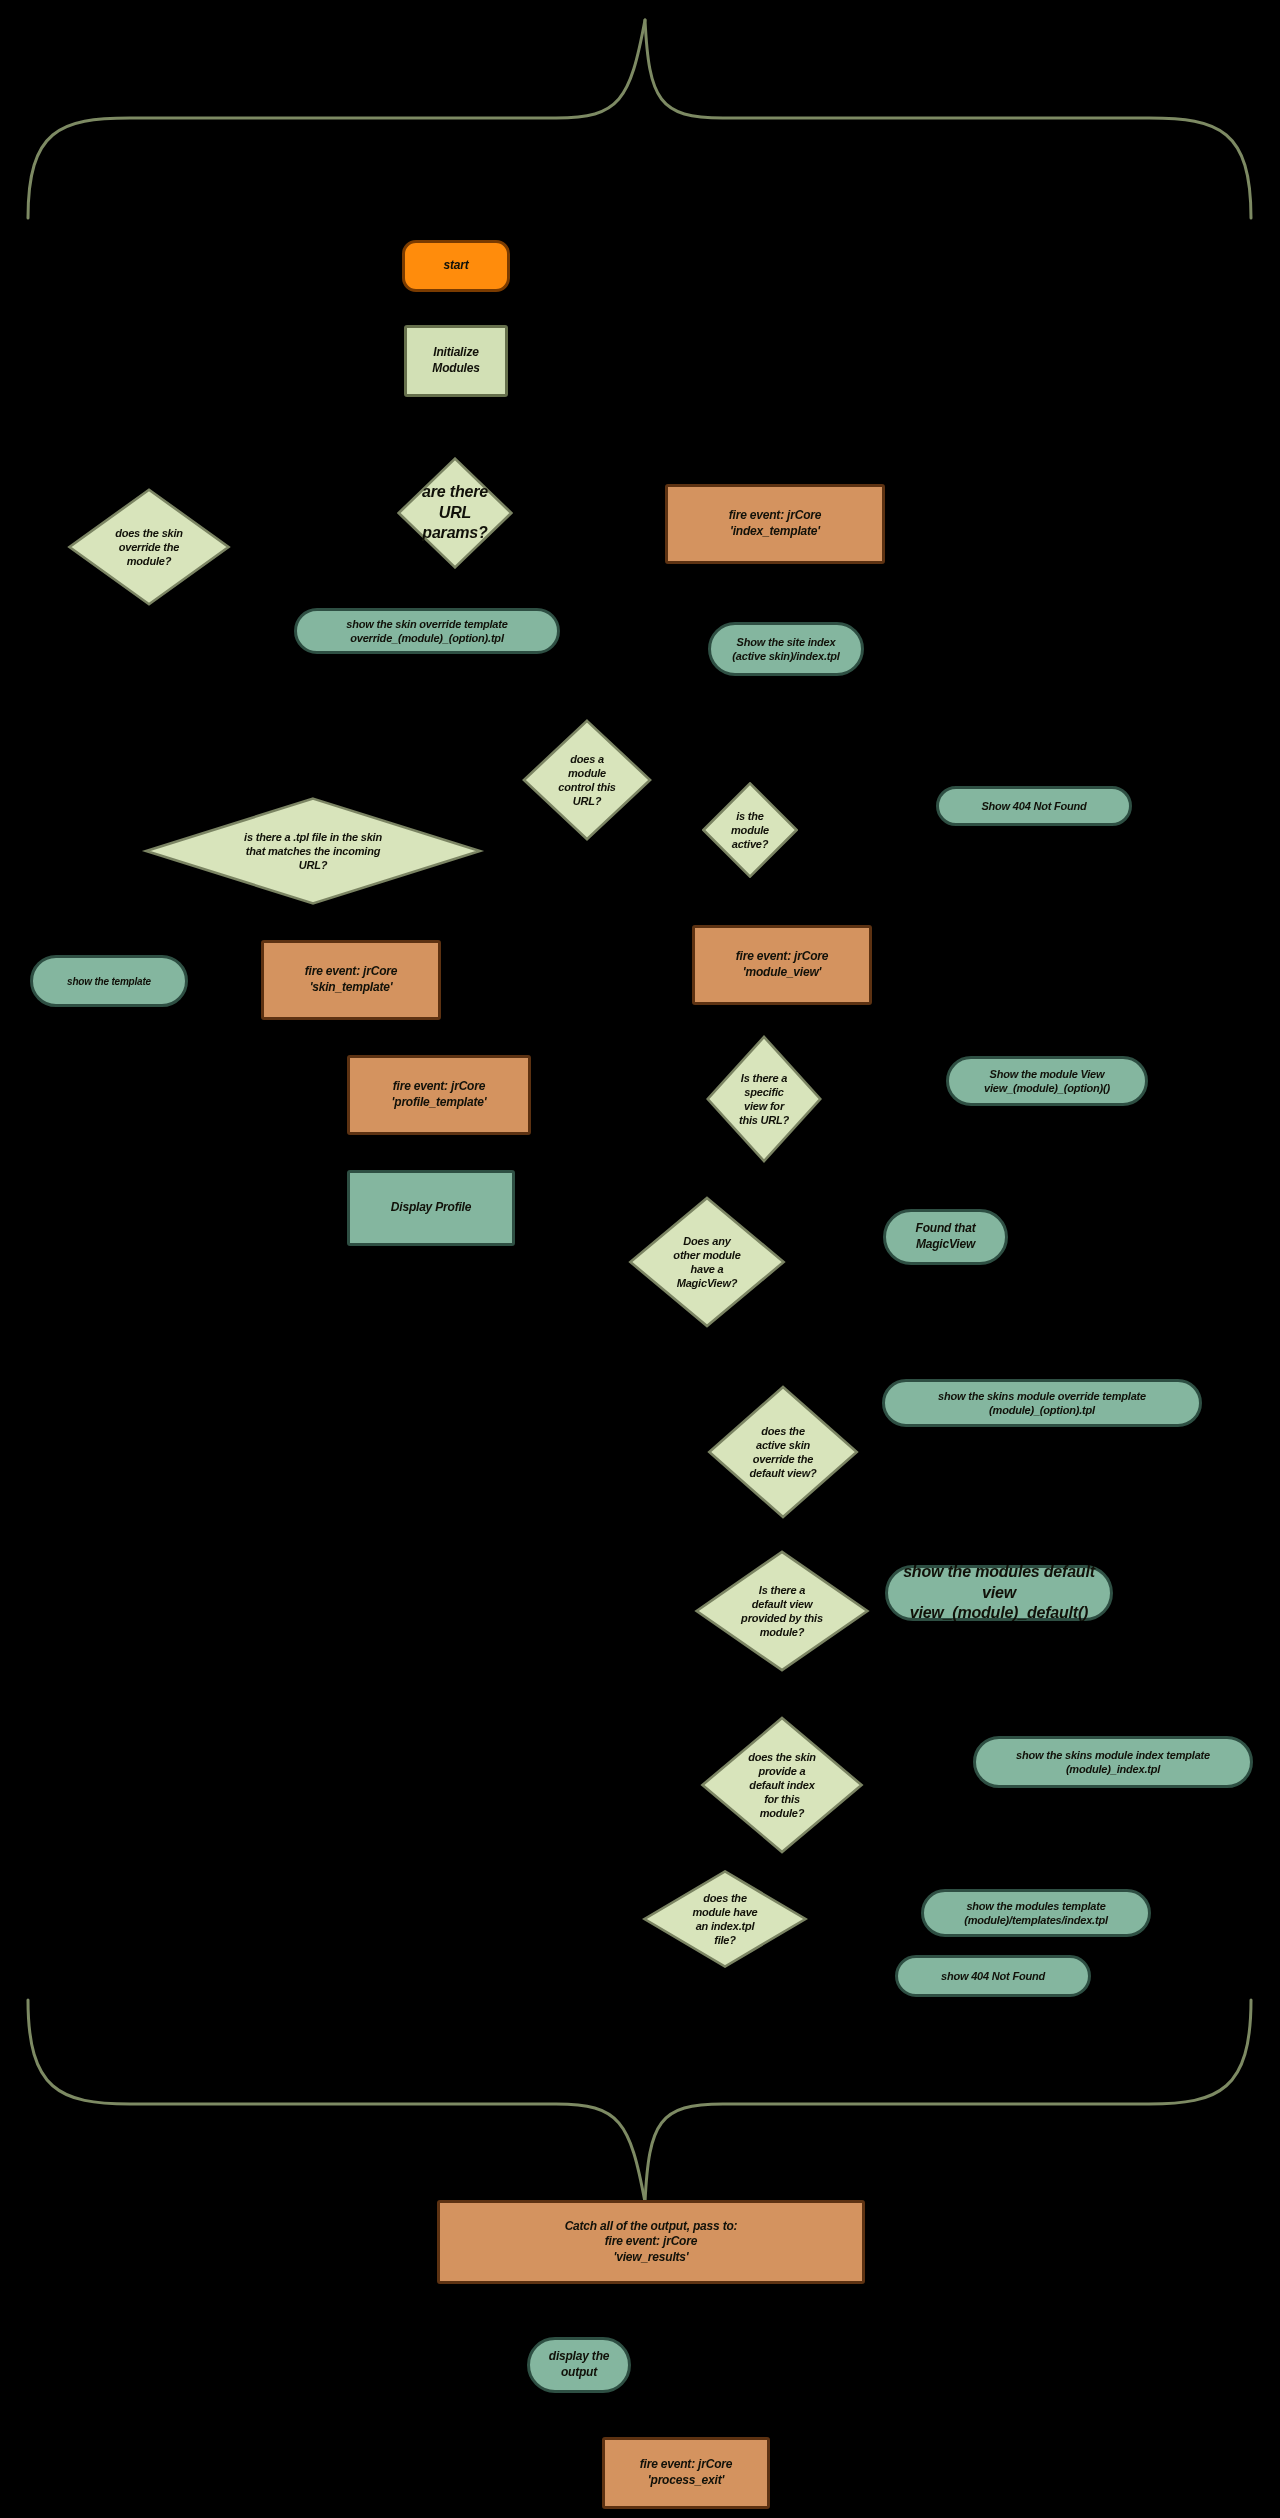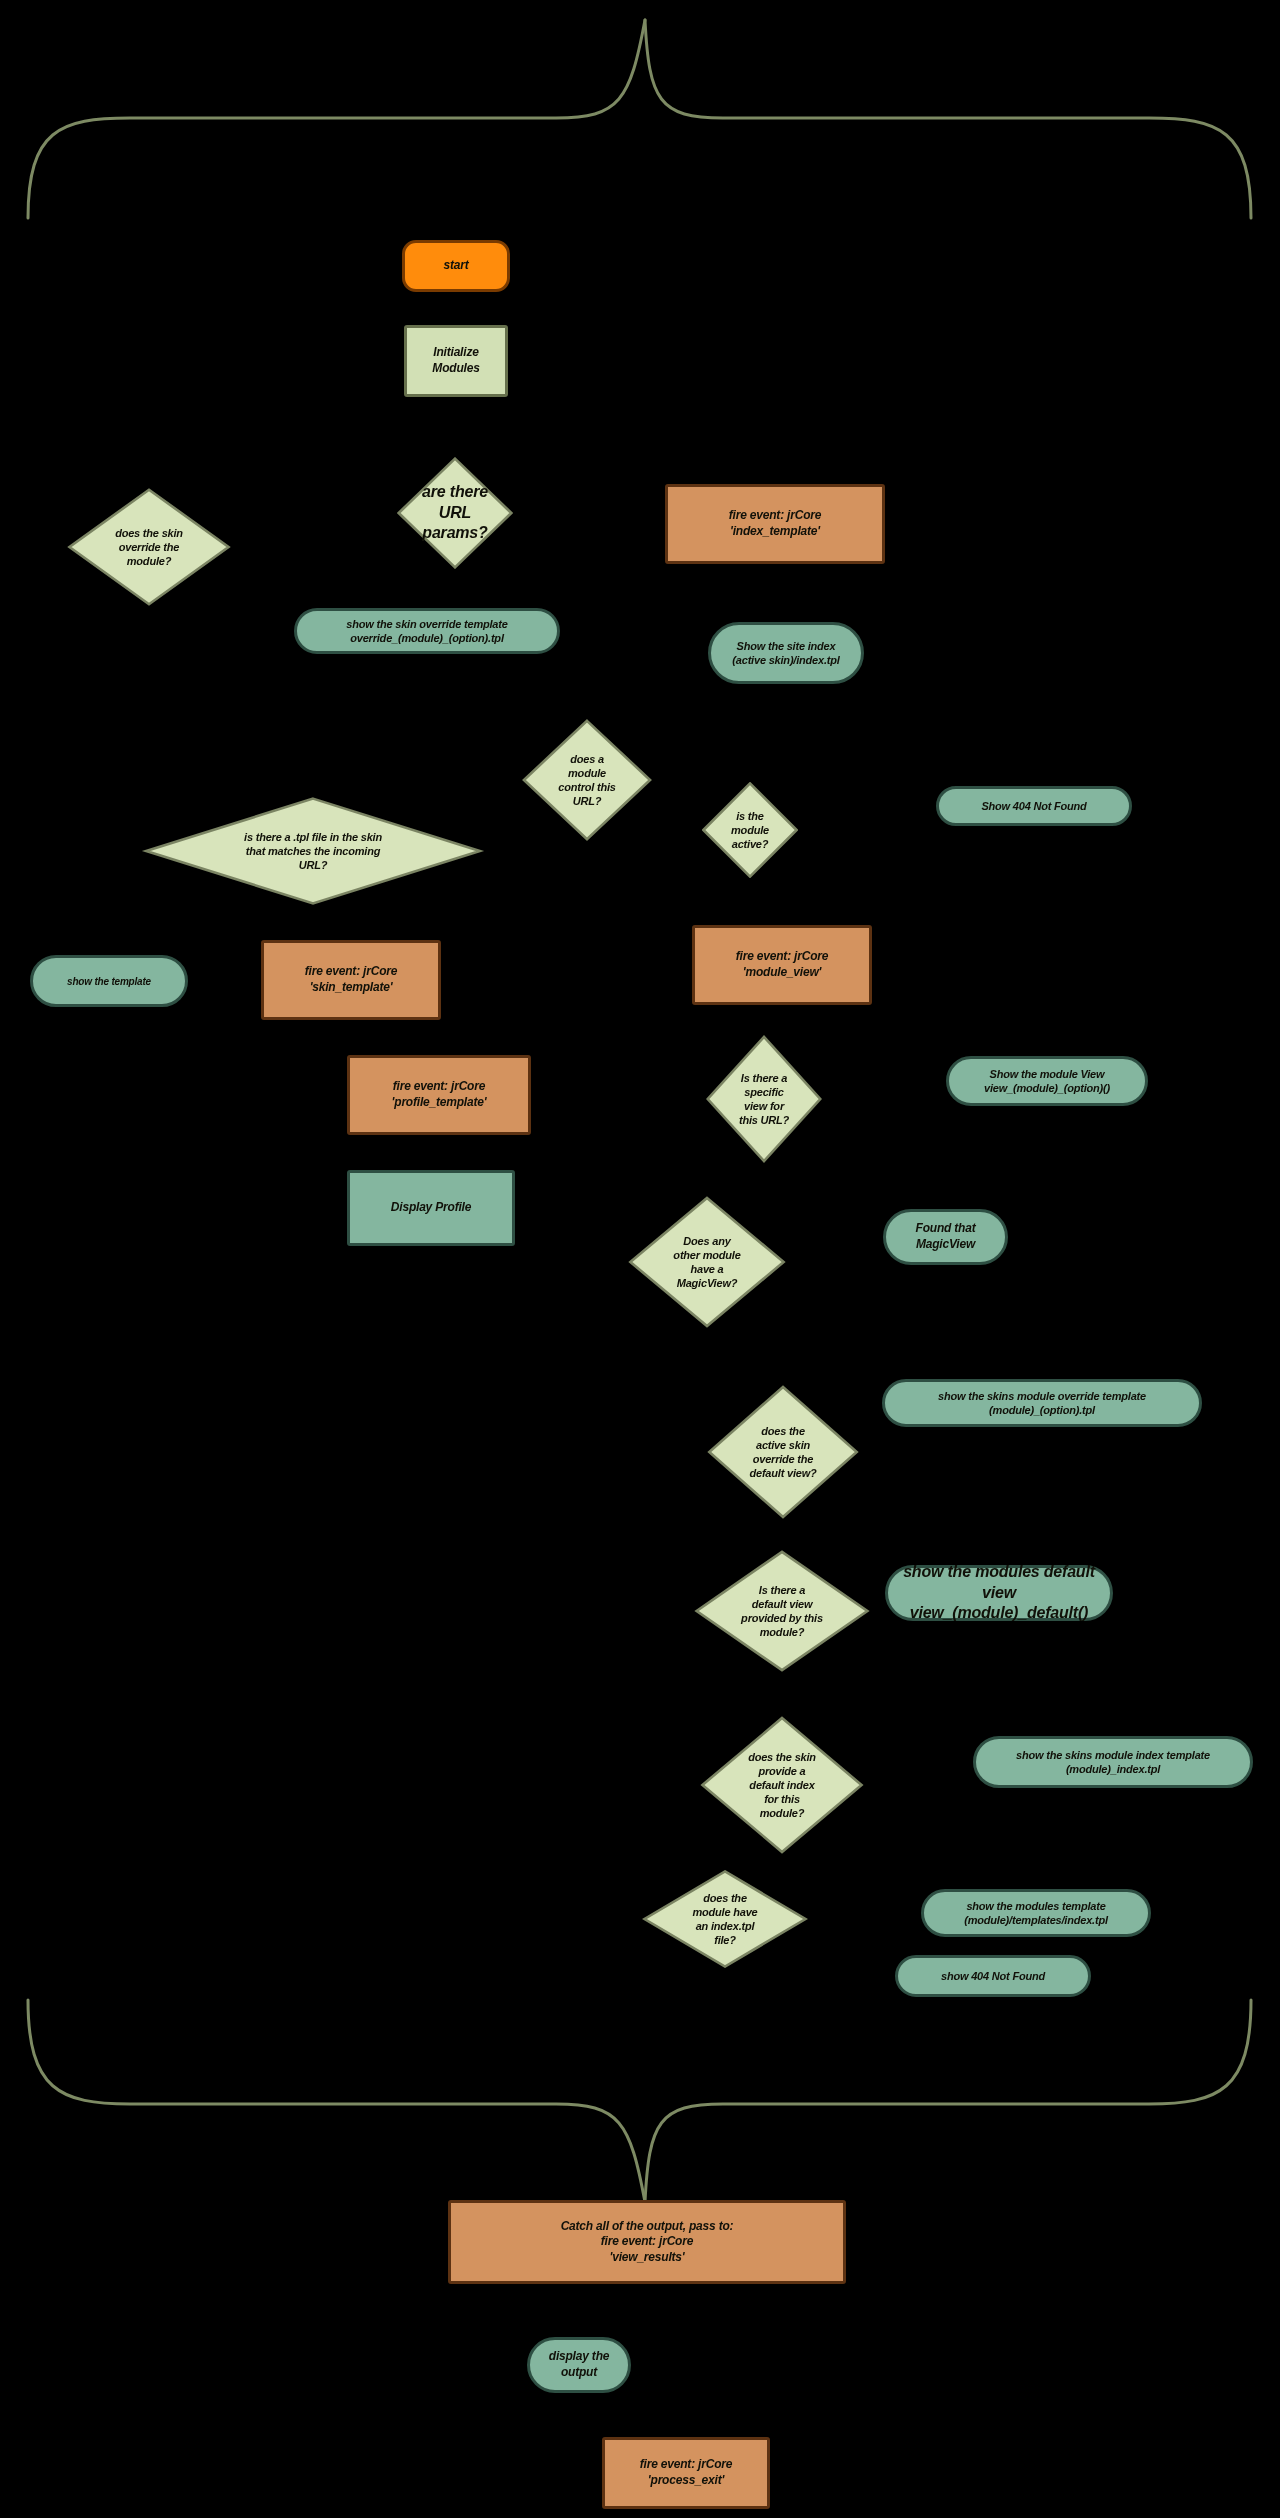--- a/index.html
+++ b/index.html
@@ -129,21 +129,21 @@
           <polygon points="50,1.5 98.5,50 50,98.5 1.5,50" fill="#d8e4bb" stroke="#7b8463" stroke-width="2.6" vector-effect="non-scaling-stroke"></polygon>
         </svg>
         <div class="dlabel" style="font-size: 11px;">does the skin
 override the
 module?</div>
       </div>
       <div class="node process" style="font-size: 12px; left: 665px; top: 484px; width: 220px; height: 80px;"><span>fire event: jrCore
 'index_template'</span></div>
       <div class="node result" style="font-size: 11px; left: 294px; top: 608px; width: 266px; height: 46px;"><span>show the skin override template
 override_(module)_(option).tpl</span></div>
-      <div class="node result" style="font-size: 11px; left: 708px; top: 622px; width: 156px; height: 62px;"><span>Show the site index
+      <div class="node result" style="font-size: 11px; left: 708px; top: 622px; width: 156px; height: 54px;"><span>Show the site index
 (active skin)/index.tpl</span></div>
       <div class="diamond" style="left: 522px; top: 719px; width: 130px; height: 122px;">
         <svg viewBox="0 0 100 100" preserveAspectRatio="none">
           <polygon points="50,1.5 98.5,50 50,98.5 1.5,50" fill="#d8e4bb" stroke="#7b8463" stroke-width="2.6" vector-effect="non-scaling-stroke"></polygon>
         </svg>
         <div class="dlabel" style="font-size: 11px;">does a
 module
 control this
 URL?</div>
       </div>
@@ -233,21 +233,21 @@
           <polygon points="50,1.5 98.5,50 50,98.5 1.5,50" fill="#d8e4bb" stroke="#7b8463" stroke-width="2.6" vector-effect="non-scaling-stroke"></polygon>
         </svg>
         <div class="dlabel" style="font-size: 11px;">does the
 module have
 an index.tpl
 file?</div>
       </div>
       <div class="node result" style="font-size: 11px; left: 921px; top: 1889px; width: 230px; height: 48px;"><span>show the modules template
 (module)/templates/index.tpl</span></div>
       <div class="node result" style="font-size: 11px; left: 895px; top: 1955px; width: 196px; height: 42px;"><span>show 404 Not Found</span></div>
-      <div class="node process" style="font-size: 12px; left: 437px; top: 2200px; width: 398px; height: 84px; margin-left: 11px;"><span>Catch all of the output, pass to:
+      <div class="node process" style="font-size: 12px; left: 437px; top: 2200px; width: 428px; height: 84px;"><span>Catch all of the output, pass to:
 fire event: jrCore
 'view_results'</span></div>
       <div class="node result" style="font-size: 12px; left: 527px; top: 2337px; width: 104px; height: 56px;"><span>display the
 output</span></div>
       <div class="node process" style="font-size: 12px; left: 602px; top: 2437px; width: 168px; height: 72px;"><span>fire event: jrCore
 'process_exit'</span></div>
     </div>
 
 </div>
 

